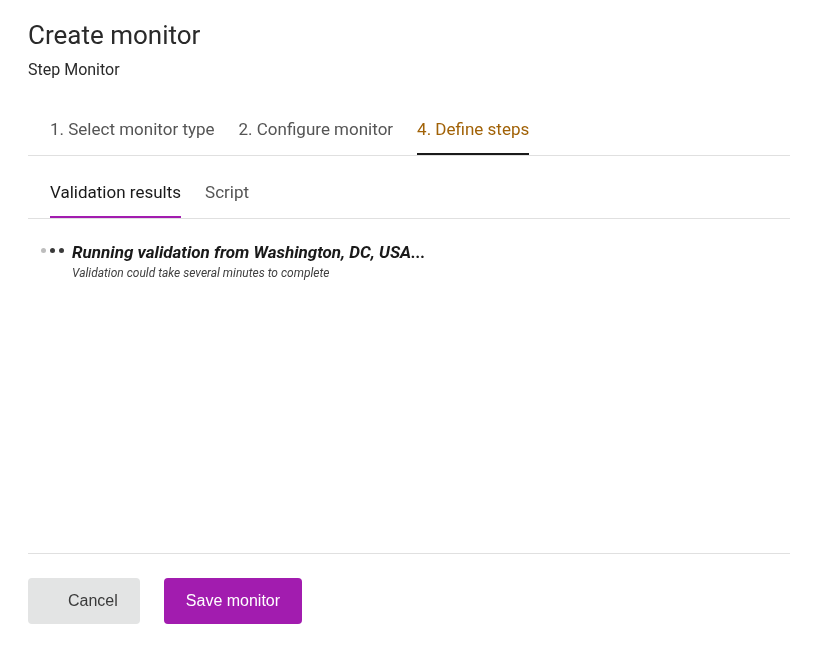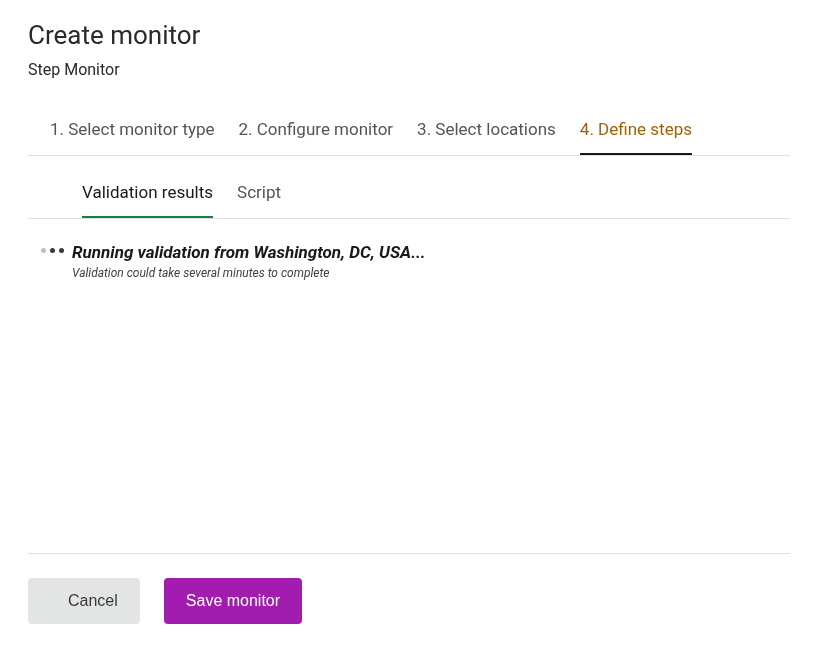--- a/index.html
+++ b/index.html
@@ -56,22 +56,21 @@
     }
     .sub-tab {
       font-size: 17px;
       color: #555;
       padding-bottom: 14px;
       cursor: pointer;
       border-bottom: 2px solid transparent;
     }
     .sub-tab.active {
       color: #1a1a1a;
-      border-bottom: 2px solid #15803d;
-      margin-left: 32px;
+      border-bottom: 2px solid #a21caf;
     }
     .validation-body {
       flex: 1;
       display: flex;
       gap: 6px;
       align-items: flex-start;
       padding-left: 10px;
       font-style: italic;
     }
     .loading-dots {
@@ -137,21 +136,20 @@
   </style>
 </head>
 <body>
 
 <h1 class="page-title">Create monitor</h1>
 <div class="page-subtitle">Step Monitor</div>
 
 <div class="wizard-steps">
   <div class="wizard-step">1. Select monitor type</div>
   <div class="wizard-step">2. Configure monitor</div>
-  <div class="wizard-step">3. Select locations</div>
   <div class="wizard-step active">4. Define steps</div>
 </div>
 
 <div class="sub-tabs">
   <div class="sub-tab active">Validation results</div>
   <div class="sub-tab">Script</div>
 </div>
 
 <div class="validation-body">
   <div class="loading-dots">

